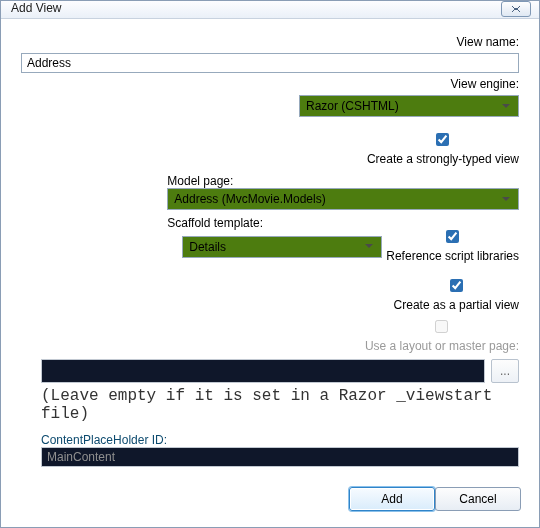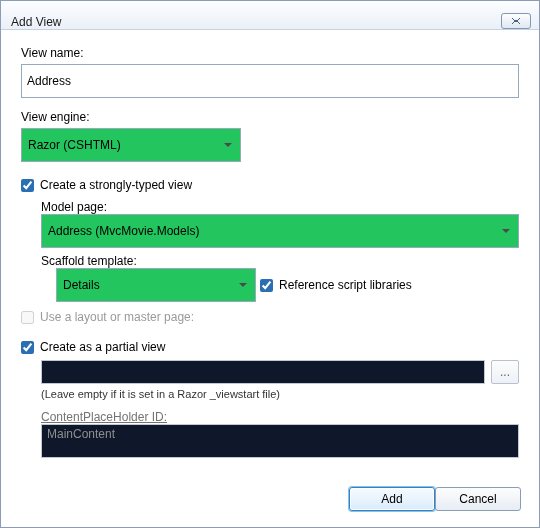--- a/index.html
+++ b/index.html
@@ -18,81 +18,82 @@
     border: 1px solid #8a9db5;
     background: #fff;
     display: flex;
     flex-direction: column;
   }
   .titlebar {
     height: 29px;
     background: linear-gradient(#fdfdff, #eaf0f8);
     border-bottom: 1px solid #c8d2df;
     display: flex;
-    align-items: flex-end;
+    align-items: flex-start;
     padding: 0 8px 0 10px;
     color: #1a1a1a;
   }
   .titlebar .title { flex: 1; font-size: 12px; }
   .closebtn {
     width: 30px; height: 16px;
     border: 1px solid #7f98b5;
     border-radius: 3px;
     background: linear-gradient(#fefefe,#dfe8f3);
     display:flex;align-items:center;justify-content:center;
     font-size: 9px; color:#344b63;
     cursor: pointer;
   }
   .body {
     flex: 1;
     padding: 14px 20px 10px 20px;
     display: flex;
     flex-direction: column;
     gap: 4px;
+    align-items: flex-end;
   }
   .label { color:#000; margin-top: 2px; }
-  .label.disabled { color:#737373;text-decoration:underline; }
+  .label.disabled { color:#0c4a6e; }
   input[type=text], .text-like, select, .combo {
     font-family: inherit;
     font-size: 12px;
   }
   input[type=text], .text-like {
-    height: 34px;
+    height: 20px;
     border: 1px solid #97a9bc;
     padding: 2px 5px;
     background:#fff;
     color:#000;
   }
   .text-like.disabled { background:#0f172a; color:#8f8f8f; border-color:#c1c8d1;}
   .combo {
-    height: 34px;
+    height: 22px;
     border: 1px solid #97a9bc;
-    background:#22c55e;
+    background:#4d7c0f;
     display:flex;align-items:center;
     padding: 0 4px 0 6px;
     justify-content: space-between;
     cursor: pointer;
   }
   .combo .arrow {
     width: 16px; height: 16px;
     display:flex;align-items:center;justify-content:center;
   }
   .combo .arrow svg { display:block; }
   .row-full { width: 100%; }
   .engine-combo { width: 220px; }
   .scaffold-row { display:flex; align-items:center; gap: 4px; margin-left: 15px; }
   .scaffold-combo { width: 200px; }
   .indent { margin-left: 20px; }
-  .check-row { display:flex; align-items:center; gap:6px; margin-top:6px;}
+  .check-row { display:flex; align-items:center; gap:6px; margin-top:6px;flex-direction:column;}
   .check-row.disabled { color:#9a9a9a; }
   input[type=checkbox] {
     width:13px;height:13px; accent-color:#2b6fb3; margin:0;
   }
   input[type=checkbox][disabled] { accent-color:#bbb; }
-  .hint { font-size: 11px; color:#333; }
+  .hint { font-size: 16px; color:#333;font-family:Liberation Mono, monospace; }
   .layout-row { display:flex; gap:6px; align-items:center;}
   .browse-btn {
     width:28px;height:24px;
     border:1px solid #b8c2ce;
     background:linear-gradient(#fdfdfd,#edf1f6);
     border-radius:2px;
     color:#666;
     display:flex;align-items:center;justify-content:center;
     font-size:12px;
   }
@@ -125,21 +126,21 @@
           <path d="M2 1 L6 5 L10 1 M2 7 L6 3 L10 7" stroke="#4a6280" stroke-width="1" fill="none"></path>
         </svg>
     </div>
   </div>
 
   <div class="body">
 
     <div class="label">View name:</div>
     <input type="text" class="row-full" value="Address" style="">
 
-    <div class="label" style="margin-top:8px">View engine:</div>
+    <div class="label" style="margin-top:0">View engine:</div>
     <div class="combo engine-combo">
       <span>Razor (CSHTML)</span>
       <span class="arrow">
           <svg width="8" height="5">
             <path d="M0 0 L4 4 L8 0 Z" fill="#4a4a4a"></path>
           </svg>
         </span>
     </div>
 
     <div class="check-row" style="margin-top:12px">
@@ -168,28 +169,28 @@
               </svg>
             </span>
         </div>
         <div class="check-row" style="margin-top:0">
           <input type="checkbox" checked="" style="">
           <span>Reference script libraries</span>
         </div>
       </div>
     </div>
 
+    <div class="check-row" style="margin-top:12px">
+      <input type="checkbox" checked="" style="">
+      <span>Create as a partial view</span>
+    </div>
+
     <div class="check-row disabled" style="margin-top:4px">
       <input type="checkbox" disabled="" style="">
       <span>Use a layout or master page:</span>
-    </div>
-
-    <div class="check-row" style="margin-top:12px">
-      <input type="checkbox" checked="" style="">
-      <span>Create as a partial view</span>
     </div>
 
     <div class="indent">
       <div class="layout-row" style="margin-top:2px">
         <div class="text-like disabled" style="flex:1;height:24px"></div>
         <div class="browse-btn">
           <span>...</span>
         </div>
       </div>
       <div class="hint" style="margin-top:4px">(Leave empty if it is set in a Razor _viewstart file)</div>

